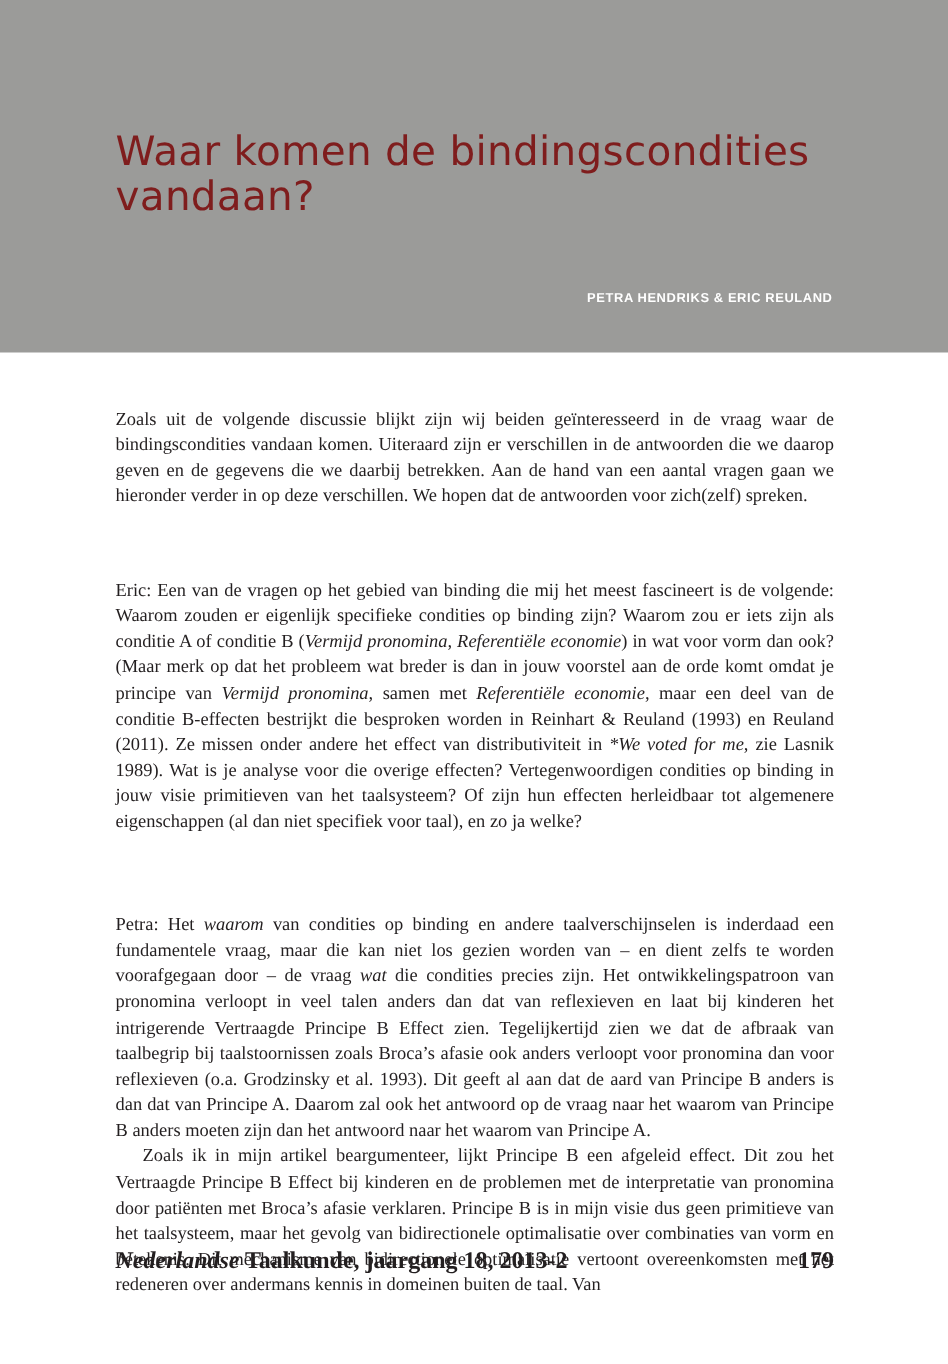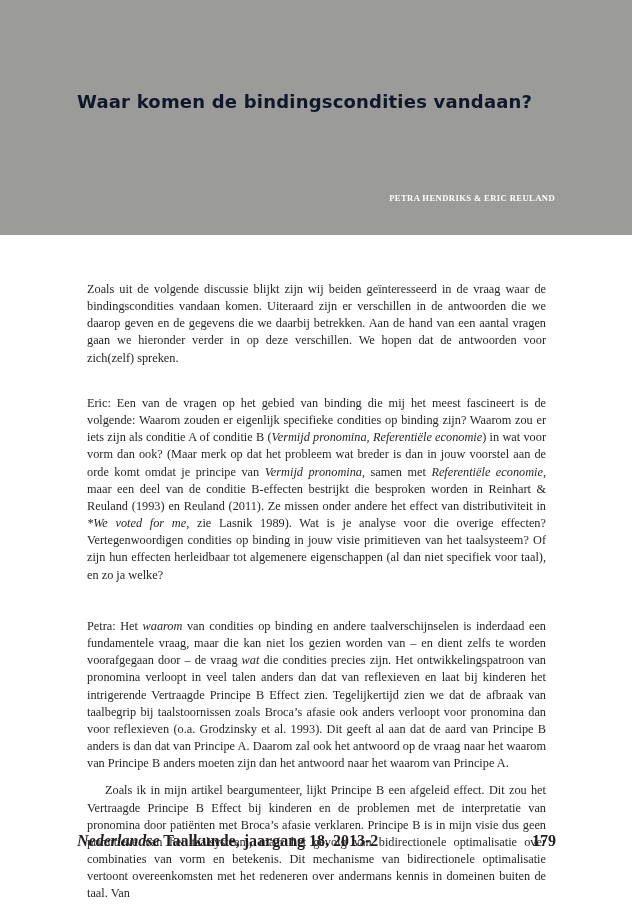--- a/index.html
+++ b/index.html
@@ -6,33 +6,33 @@
   body {
     width: 632px; height: 909px; background: #ffffff; position: relative; overflow: hidden;
     font-family: "Liberation Serif", "DejaVu Serif", serif; color: #231f20;
   }
   .banner {
     position: absolute; left: 0; top: 0; width: 632px; height: 235px;
     background: #9b9b99;
   }
   .title {
     position: absolute; left: 77px; top: 87px; width: 470px;
-    font-family: "DejaVu Sans", sans-serif; font-weight: bold;
-    font-size: 18px; line-height: 30px; color: #0f172a; letter-spacing: 0.2px;
+    font-family: "DejaVu Sans", sans-serif; font-weight: normal;
+    font-size: 27px; line-height: 30px; color: #7f1d1d; letter-spacing: 0.2px;
   }
   .authors {
     position: absolute; right: 77px; top: 193px;
-    font-family: Liberation Serif, serif; font-weight: bold;
+    font-family: Liberation Sans, sans-serif; font-weight: bold;
     font-size: 8.6px; color: #ffffff; letter-spacing: 0.4px; margin-left: 12px;
   }
   .body-text {
     position: absolute; left: 77px; width: 479px;
     font-size: 12.3px; line-height: 17.15px; text-align: justify;
   }
-  .body-text p { margin: 10px; }
+  .body-text p { margin: 0; }
   .intro { top: 271px; }
   .eric { top: 385px; }
   .petra { top: 608px; }
   .indent { text-indent: 18px; }
   .speaker { font-weight: normal; }
   i { font-style: italic; }
   .footer {
     position: absolute; left: 77px; top: 832px; width: 479px;
     font-size: 16px; font-weight: bold; display: flex; justify-content: space-between;
   }

